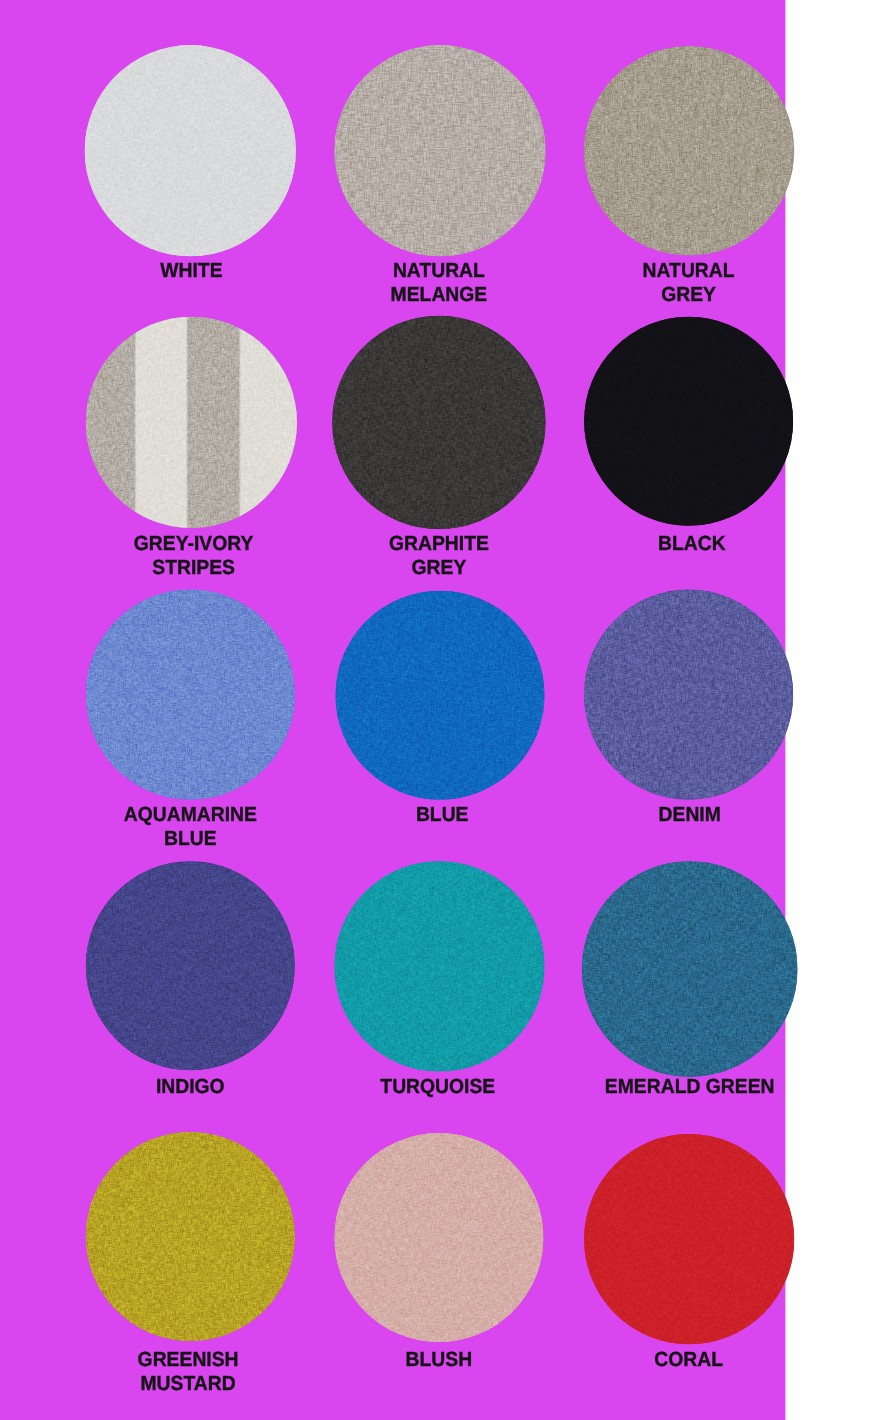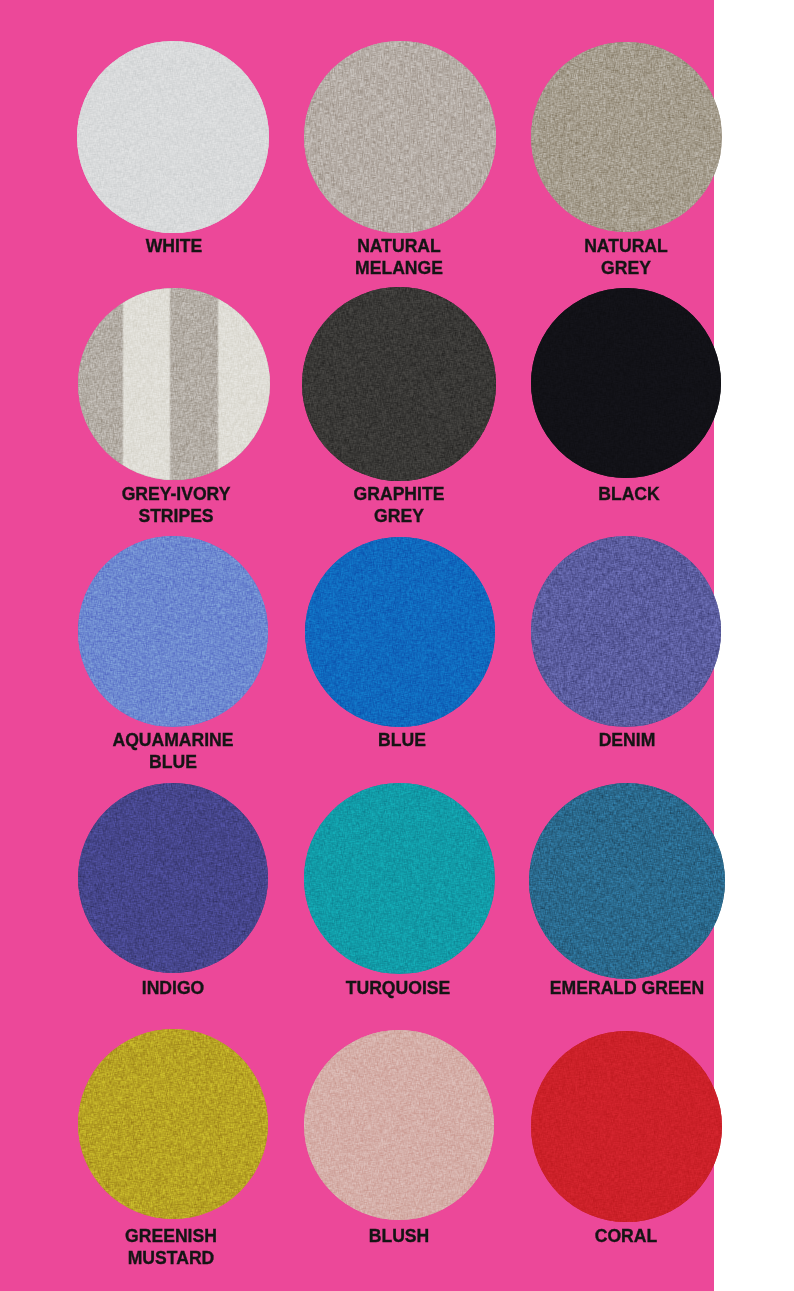--- a/index.html
+++ b/index.html
@@ -2,21 +2,21 @@
 <html><head>
 <meta charset="utf-8">
 <title>Linen Colour Chart</title>
 <style>
   html, body { margin:0; padding:0; background:#ffffff; }
   body {
     width:794px; height:1291px;
     font-family:"Liberation Sans", sans-serif;
     overflow:hidden;
   }
-  .sheet { position:relative; width:714px; height:1291px; background:#ec4899; }
+  .sheet { position:relative; width:714px; height:1291px; background:#d946ef; }
   .cell  { position:absolute; left:0; top:0; }
 
   .swatch { position:absolute; border-radius:50%; overflow:hidden; }
   .swatch .weave { position:absolute; left:0; top:0; display:block; }
 
   .label {
     position:absolute;
     width:360px;
     text-align:center;
     font-weight:700;

